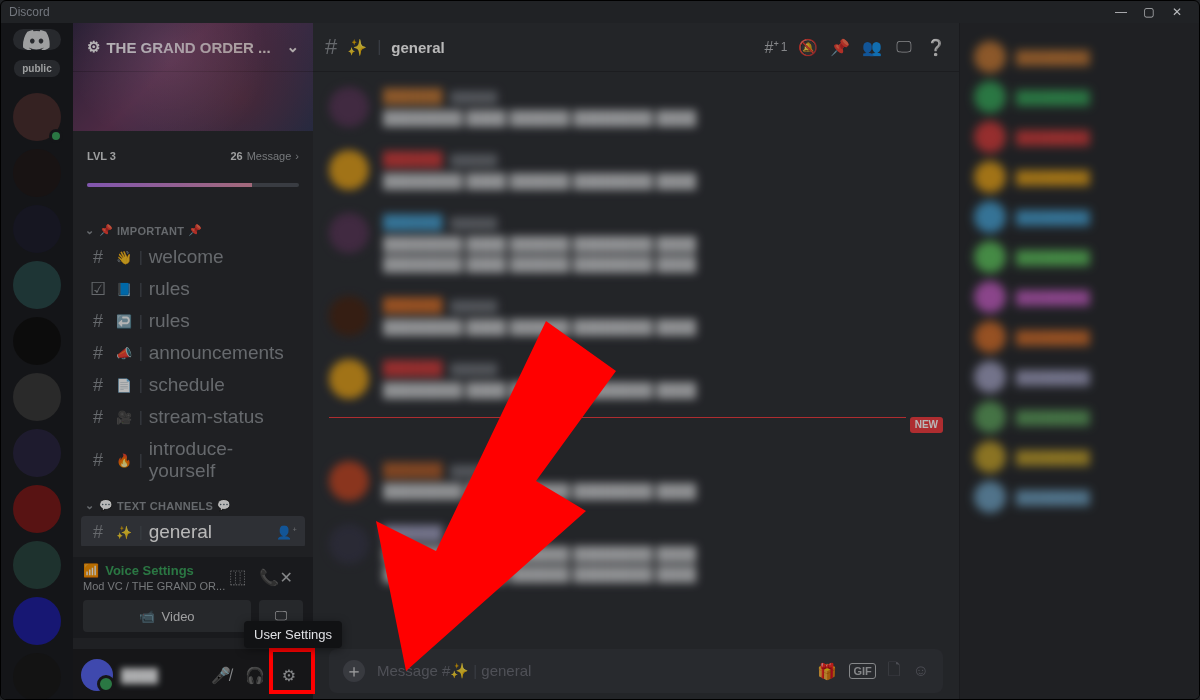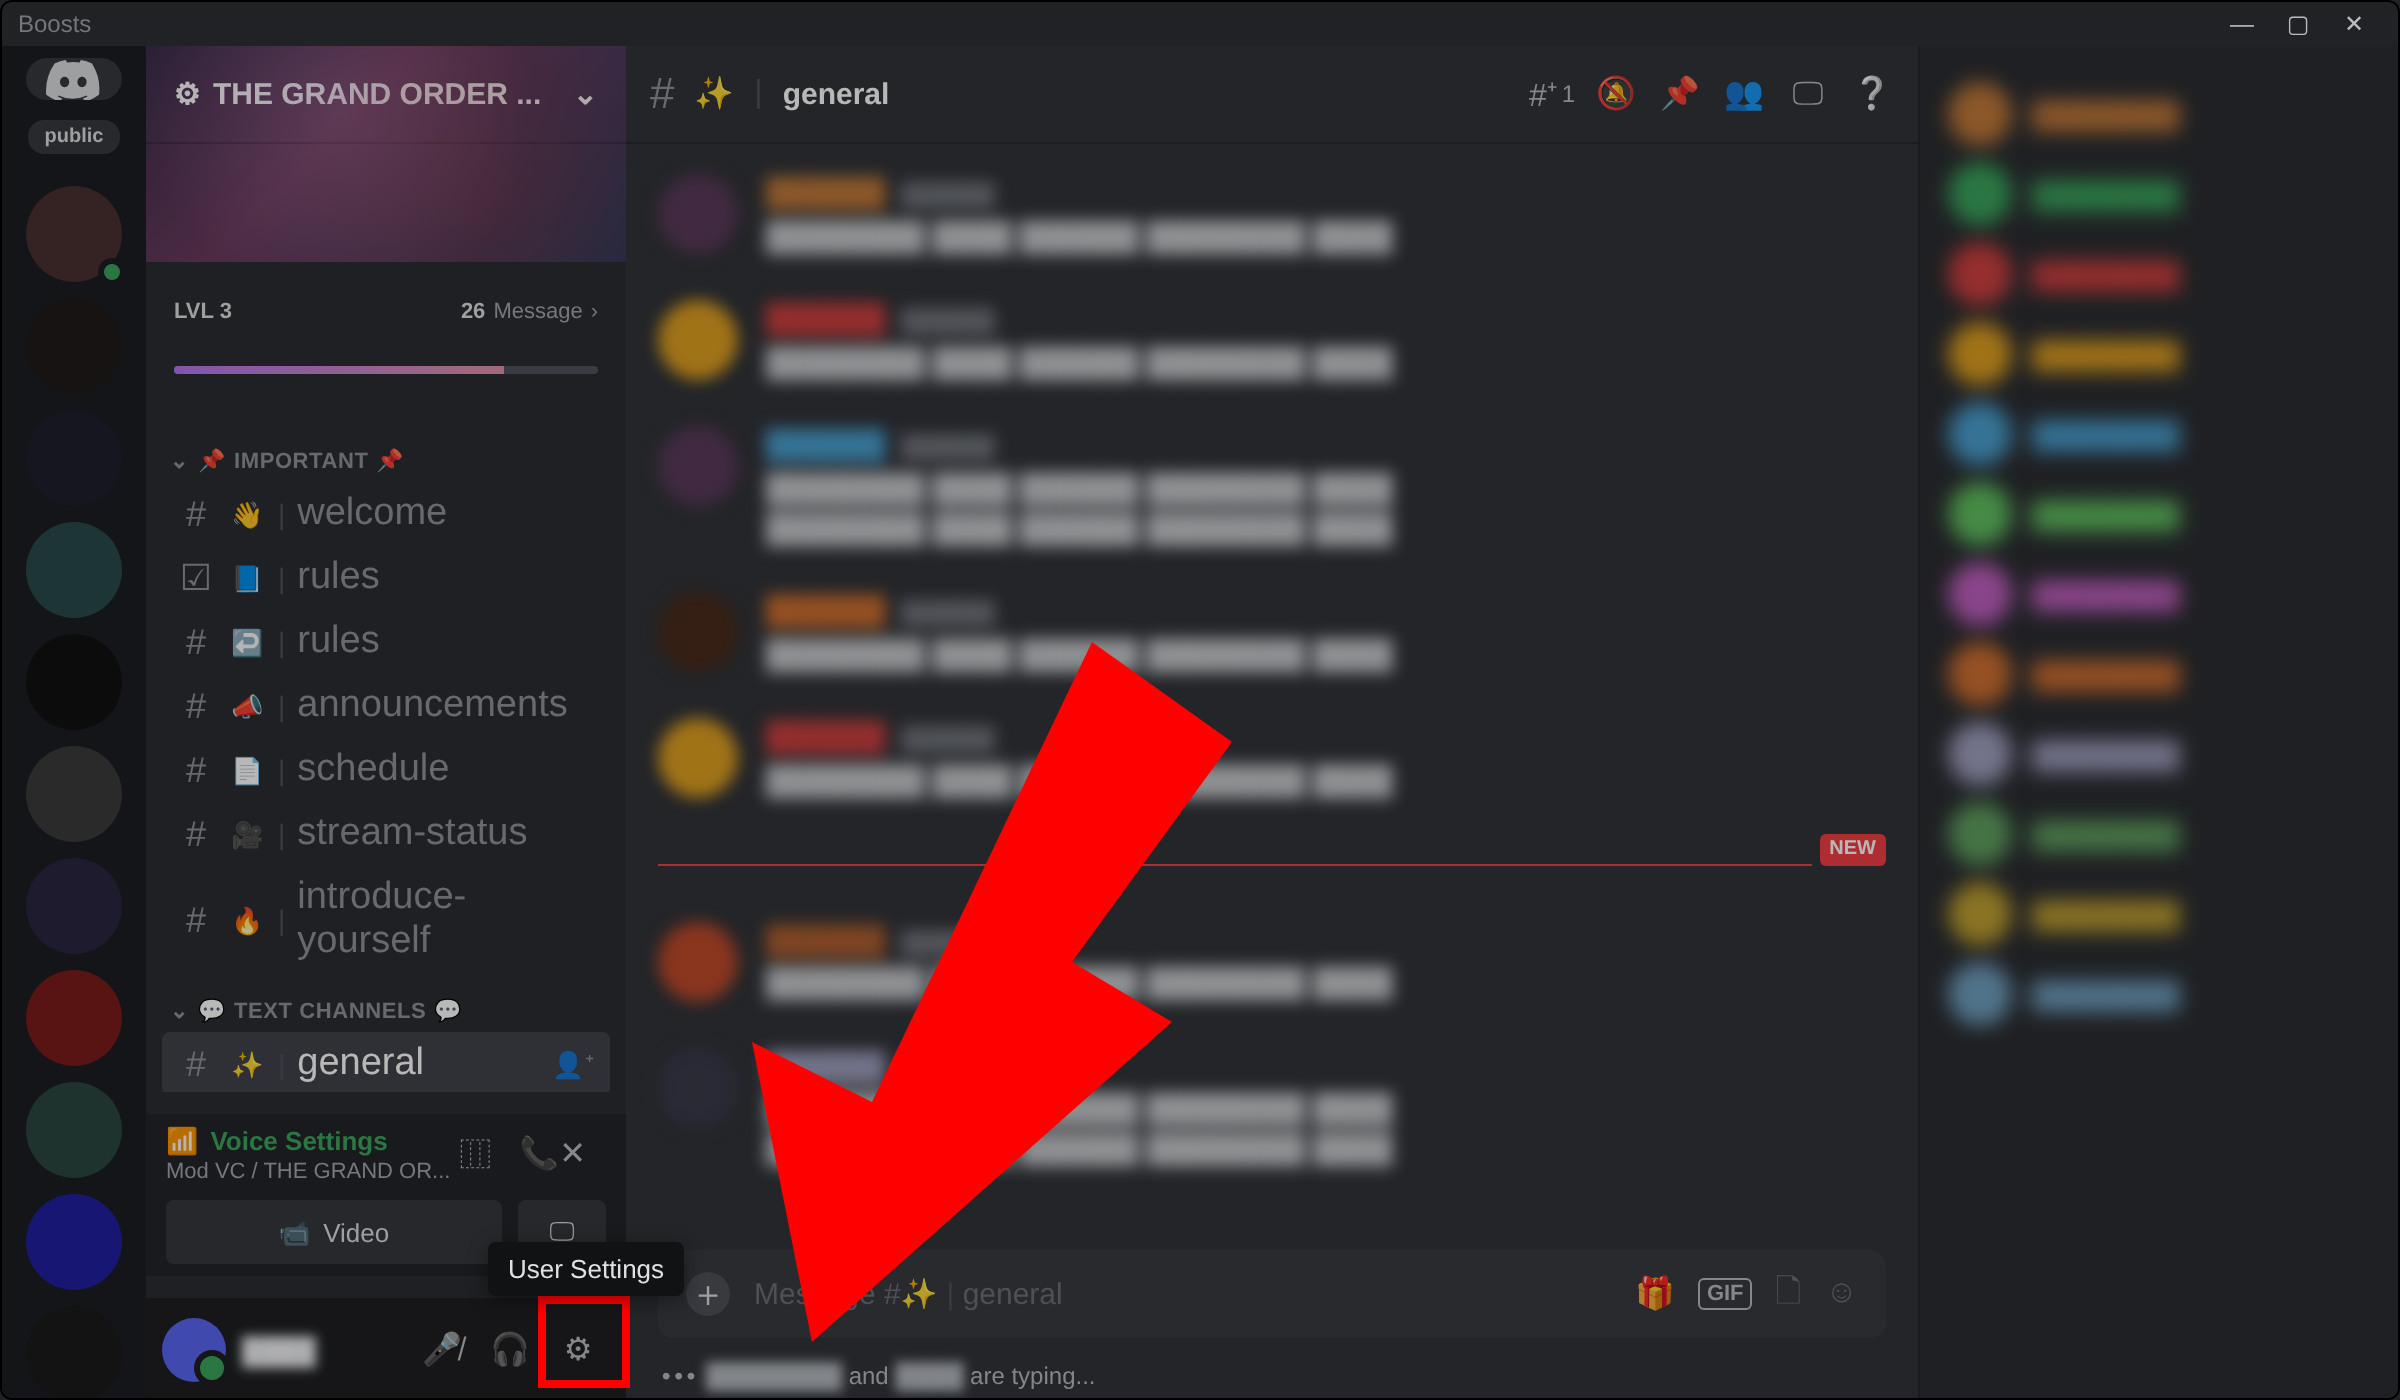--- a/index.html
+++ b/index.html
@@ -67,21 +67,21 @@
 .search span { flex:1; }
 
 .messages { flex:1; overflow:hidden; padding:8px 16px 0; font-size:14px; line-height:1.4; position:relative; }
 .msg { display:flex; gap:14px; padding:8px 0 14px; filter:blur(4px); }
 .msg .mav { width:40px; height:40px; border-radius:50%; flex-shrink:0; }
 .msg .mbody { flex:1; }
 .msg .mhead { display:flex; gap:8px; align-items:baseline; margin-bottom:2px; }
 .msg .mname { font-weight:600; }
 .msg .mtime { font-size:11px; color:#72767d; }
 .msg .mtext { color:#c7c9cc; }
-.divider { display:flex; align-items:flex-end; margin:2px 0 20px; }
+.divider { display:flex; align-items:flex-start; margin:2px 0 20px; }
 .divider .line { flex:1; height:1px; background:#f23f42; }
 .divider .new { font-size:10px; font-weight:700; background:#f23f42; color:#fff; padding:1px 5px; border-radius:3px; margin-left:4px; }
 
 .composer { margin:0 16px 8px; }
 .composer-inner { background:#383a40; border-radius:8px; height:44px; display:flex; align-items:center; padding:0 14px; gap:12px; color:#6d6f78; }
 .composer-inner .plus { width:22px; height:22px; border-radius:50%; background:#4e5058; display:flex; align-items:center; justify-content:center; color:#dcddde; font-size:18px; }
 .composer-inner .ph { flex:1; font-size:15px; }
 .typing { font-size:12px; color:#b5bac1; padding:4px 18px 6px; }
 .typing .dots { letter-spacing:2px; font-weight:700; }
 
@@ -99,21 +99,21 @@
 
 
 .dim { filter:brightness(.72); }
 
 svg { display:block; }
 </style>
 </head>
 <body>
 
 <div class="titlebar">
-  <span>Boosts</span>
+  <span>Discord</span>
   <div style="display:flex">
     <span class="wbtn">—</span>
     <span class="wbtn">▢</span>
     <span class="wbtn">✕</span>
   </div>
 </div>
 
 <div class="app dim">
 
   <div class="rail">
@@ -383,27 +383,20 @@
         <div class="plus">＋</div>
         <div class="ph">
           <span>Message #</span><span>✨</span> <span style="color:#4f545c">|</span> <span>general</span>
         </div>
         <span>🎁</span>
         <span style="font-size:11px;font-weight:700;border:1.5px solid #b9bbbe;border-radius:3px;padding:1px 3px;color:#b9bbbe">GIF</span>
         <span>🗋</span>
         <span>☺</span>
       </div>
     </div>
-    <div class="typing">
-      <span class="dots">•••</span>
-      <span style="filter:blur(3px)">████████</span>
-      <span>and</span>
-      <span style="filter:blur(3px)">████</span>
-      <span>are typing...</span>
-    </div>
   </div>
 
   <div class="members">
     <div class="grp" id="memlist">
         <div class="mem">
           <div class="mav2" style="background:#c27a3a"></div>
           <span class="mname2" style="color:#c27a3a">████████</span>
         </div>
         <div class="mem">
           <div class="mav2" style="background:#3ba55d"></div>

